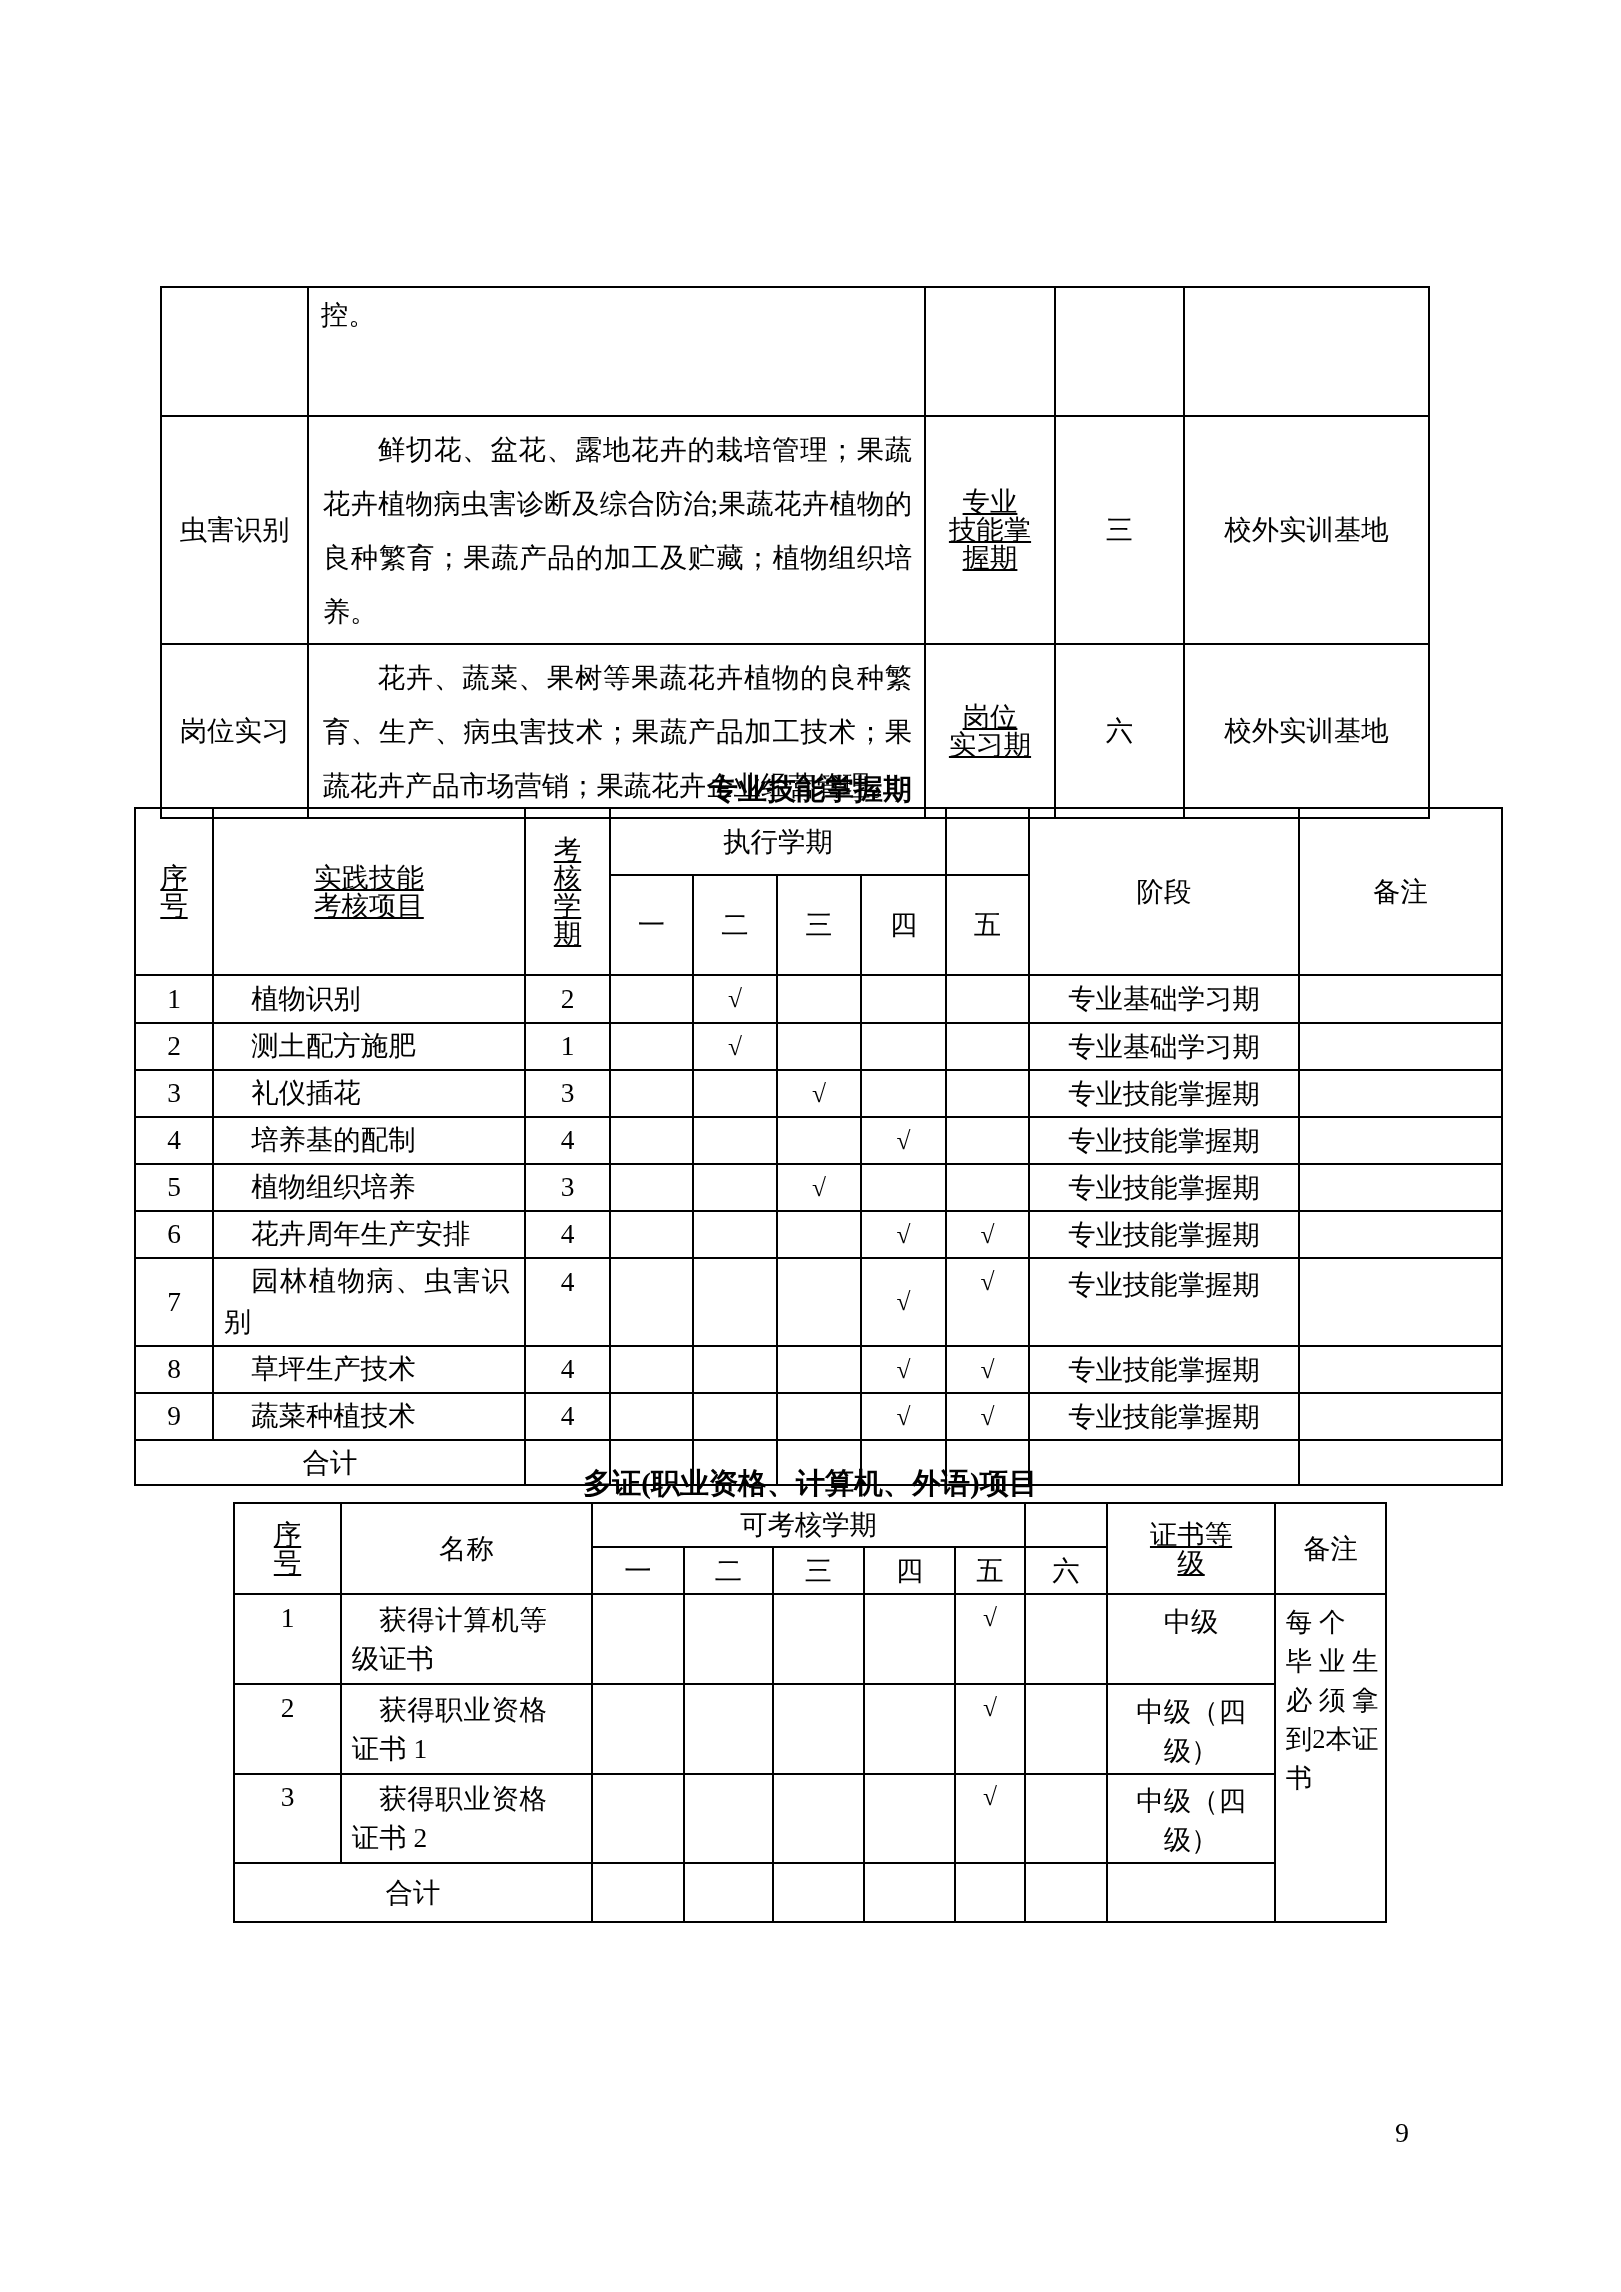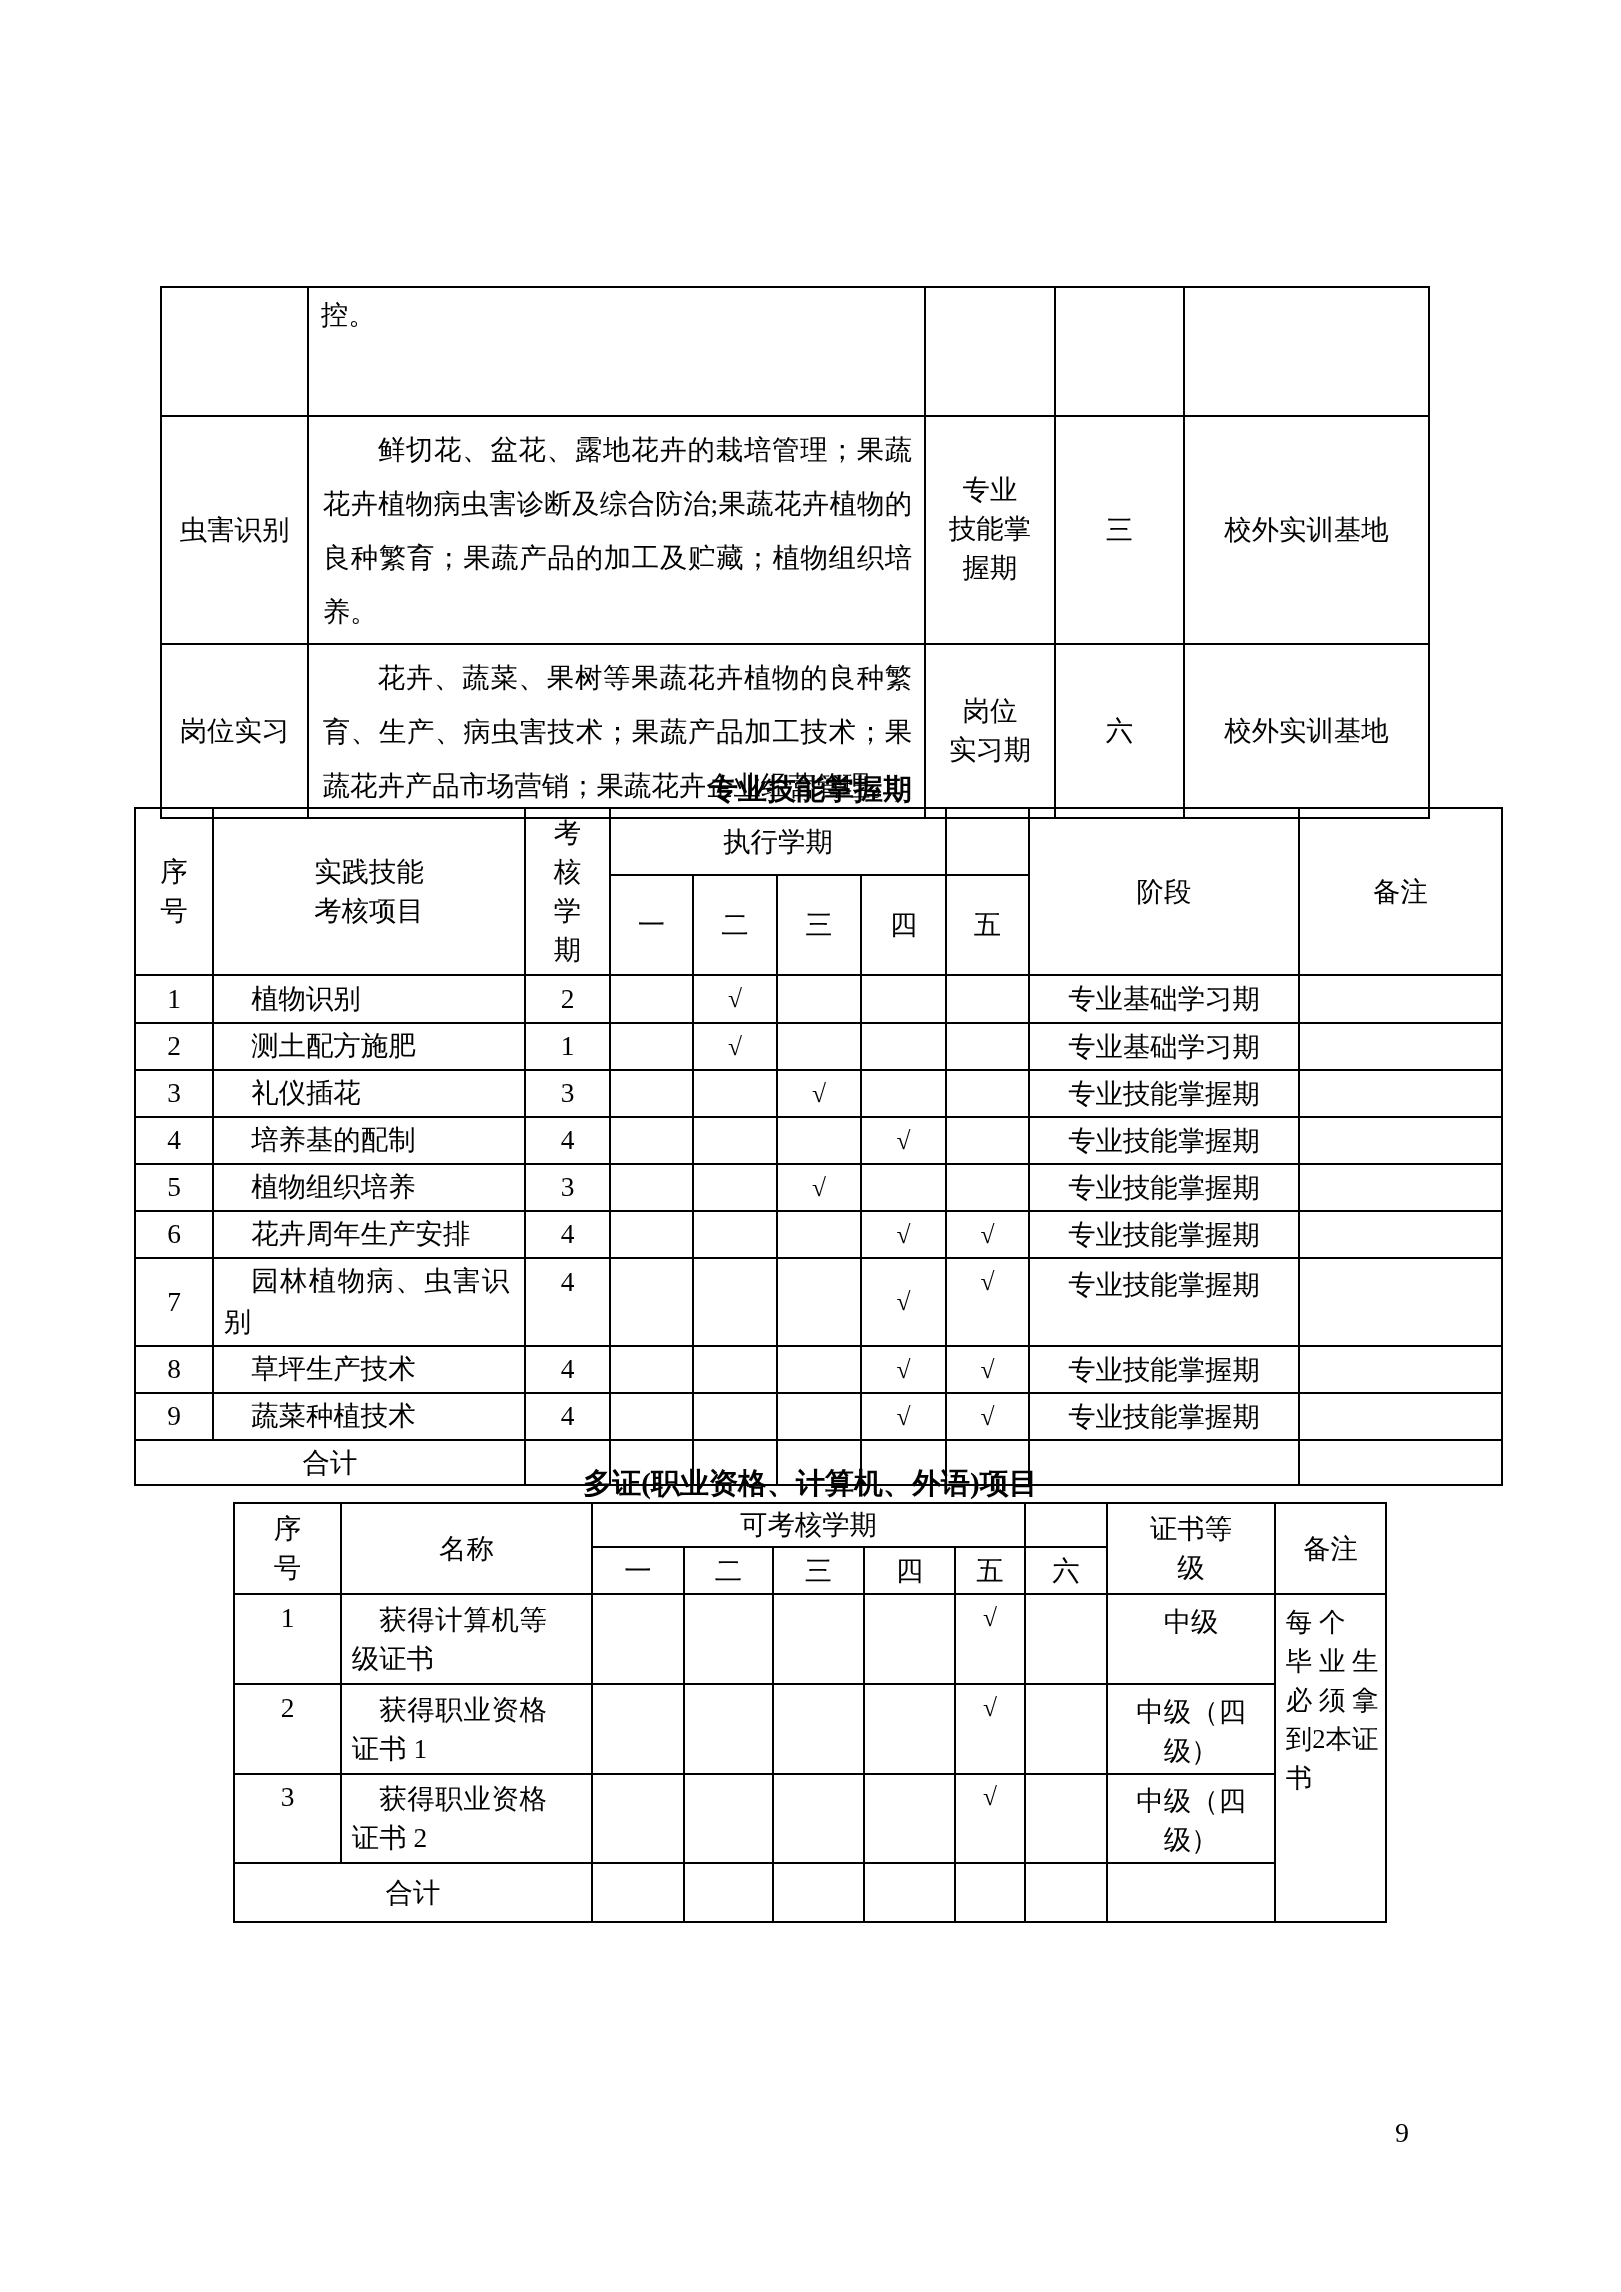--- a/index.html
+++ b/index.html
@@ -3,21 +3,21 @@
 <meta charset="utf-8">
 <style>
   html,body{margin:0;padding:0;}
   body{
     width:1621px;height:2293px;background:#ffffff;position:relative;
     font-family:"Liberation Serif","DejaVu Serif",serif;color:#000;
   }
   table{border-collapse:collapse;table-layout:fixed;position:absolute;border:2.9px solid #000;}
   td{border:2px solid #000;padding:0;font-size:27.4px;color:#000;overflow:hidden;vertical-align:middle;}
   .c{text-align:center;vertical-align:middle;}
-  .pre{white-space:pre-line;line-height:39px;}
+  .pre{white-space:pre-line;line-height:28px;text-decoration:underline;}
   .desc{text-align:justify;text-indent:55px;padding:5.9px 11.8px 3.9px 13.7px;vertical-align:top;line-height:54px;}
   .cont{padding:7.8px 11.8px;vertical-align:top;line-height:39px;text-align:left;}
   .name2{text-align:justify;padding:2px 14.7px 2px 9.8px;text-indent:27.4px;line-height:41px;}
   .name3{text-align:justify;padding:5.9px 44px 3.9px 9.8px;text-indent:27.4px;line-height:39px;vertical-align:top;}
   .tick{font-size:25.5px;text-align:center;}
   .top{vertical-align:top;padding-top:7.8px;}
   .cert{text-align:center;vertical-align:top;white-space:pre-line;line-height:39px;padding-top:7.8px;}
   .note3{vertical-align:top;white-space:pre-line;line-height:39px;padding:7.8px 3.9px 5.9px 9.8px;text-align:left;font-size:26.5px;}
   .title{position:absolute;left:0;width:100%;text-align:center;font-weight:bold;font-size:29px;}
   .pagenum{position:absolute;font-size:28px;}

